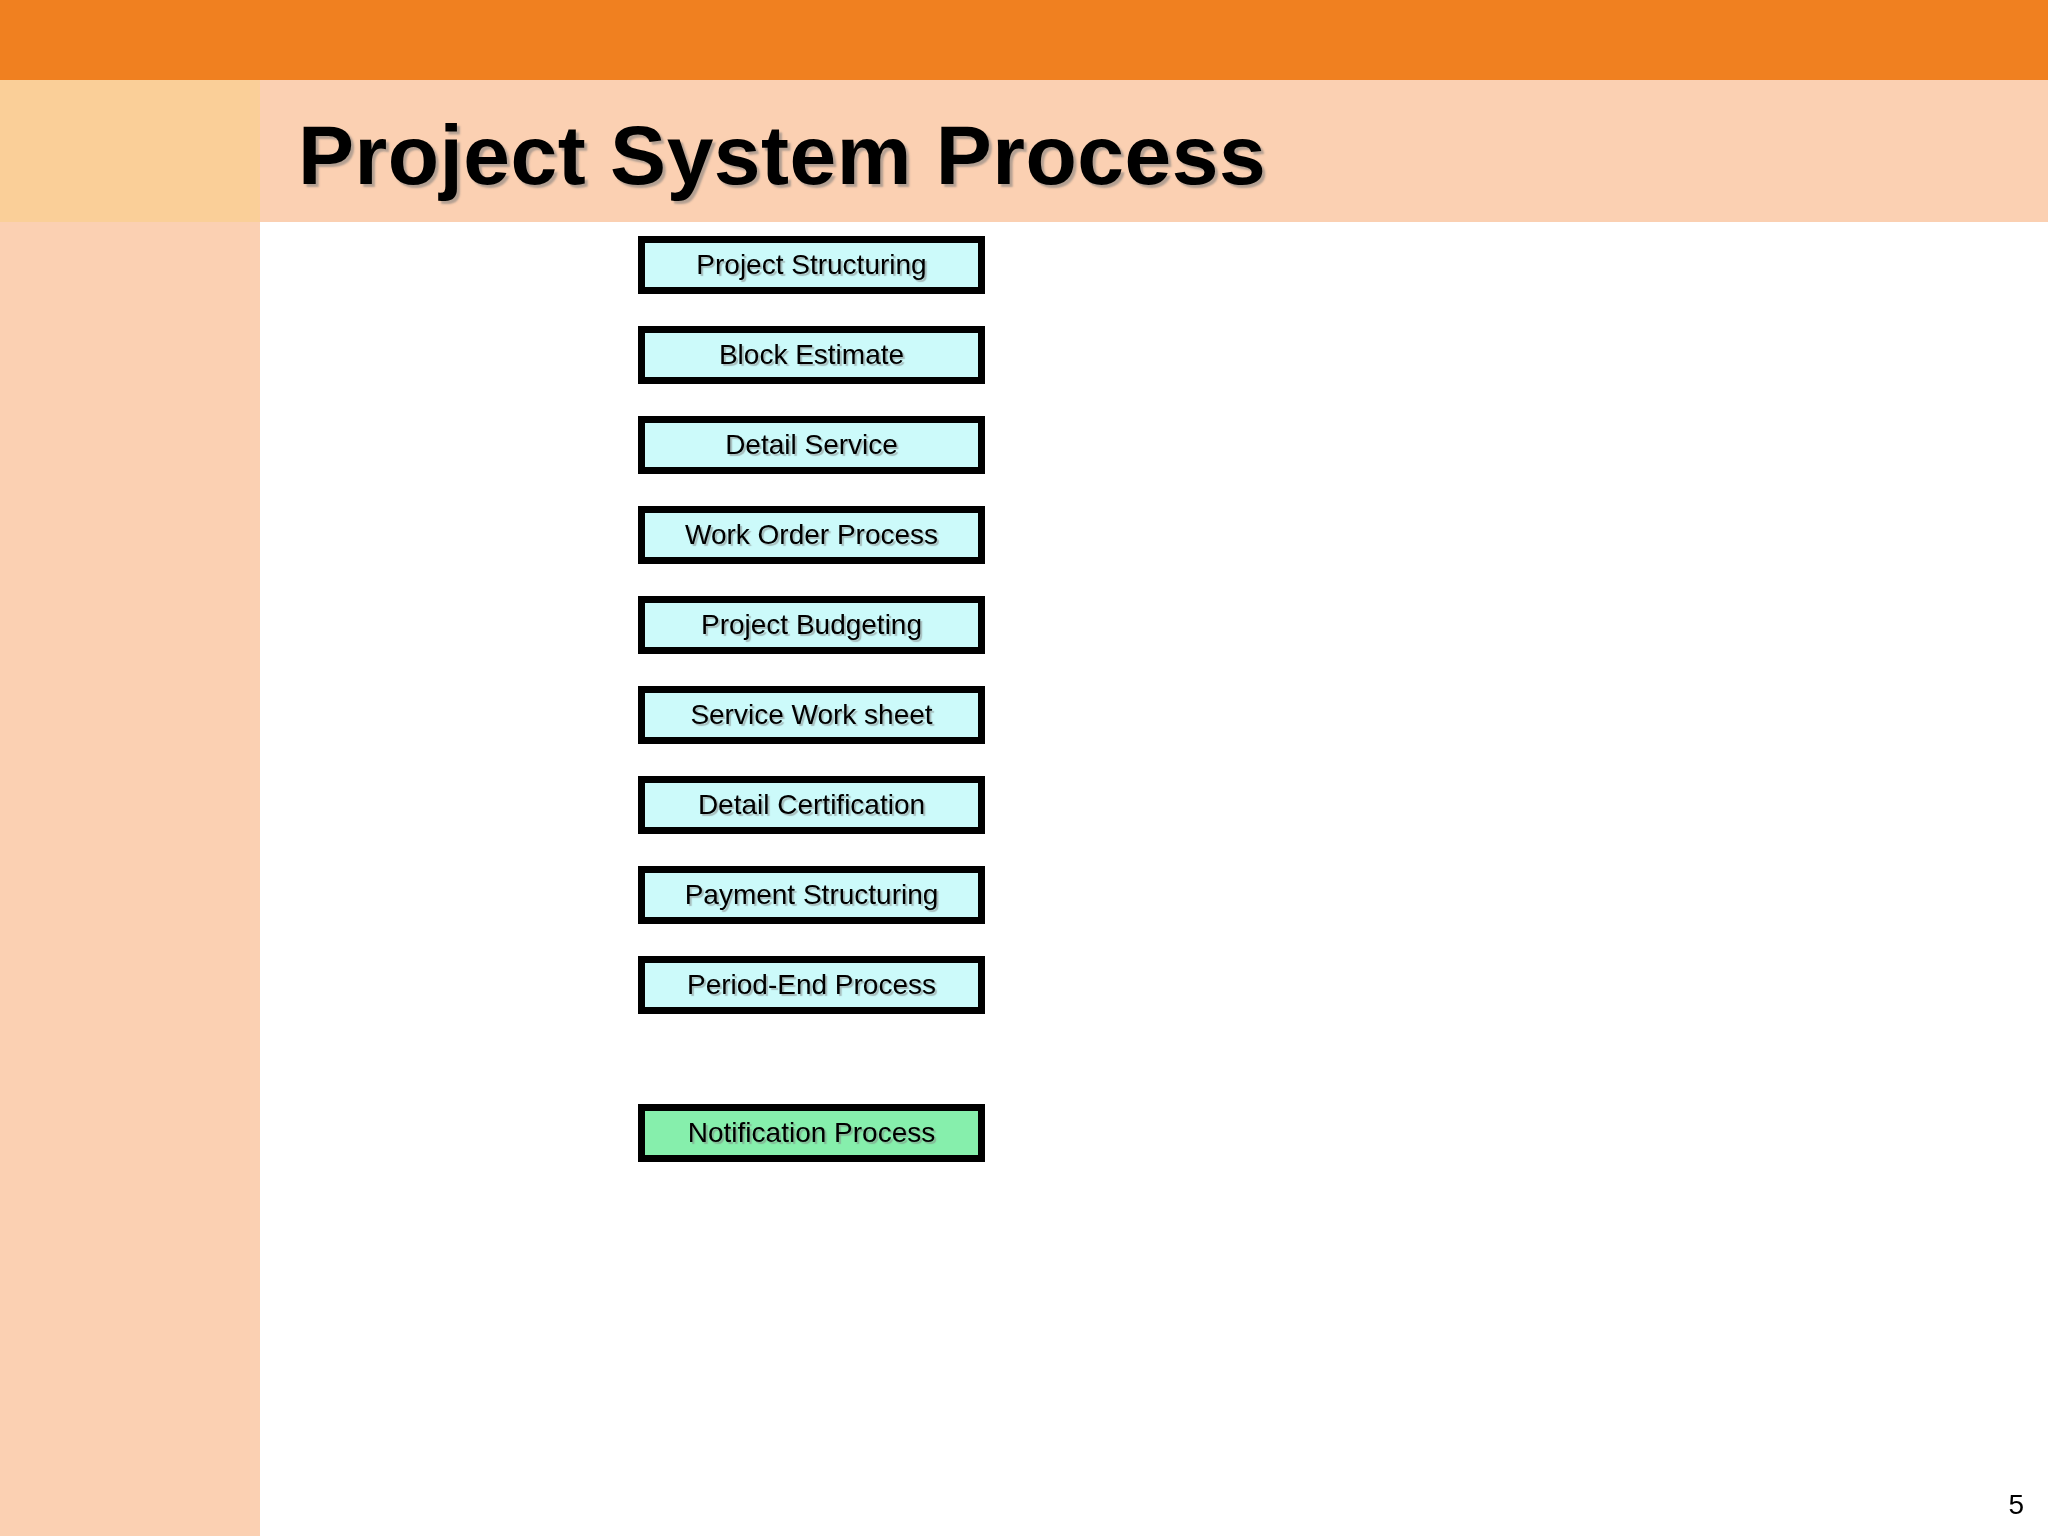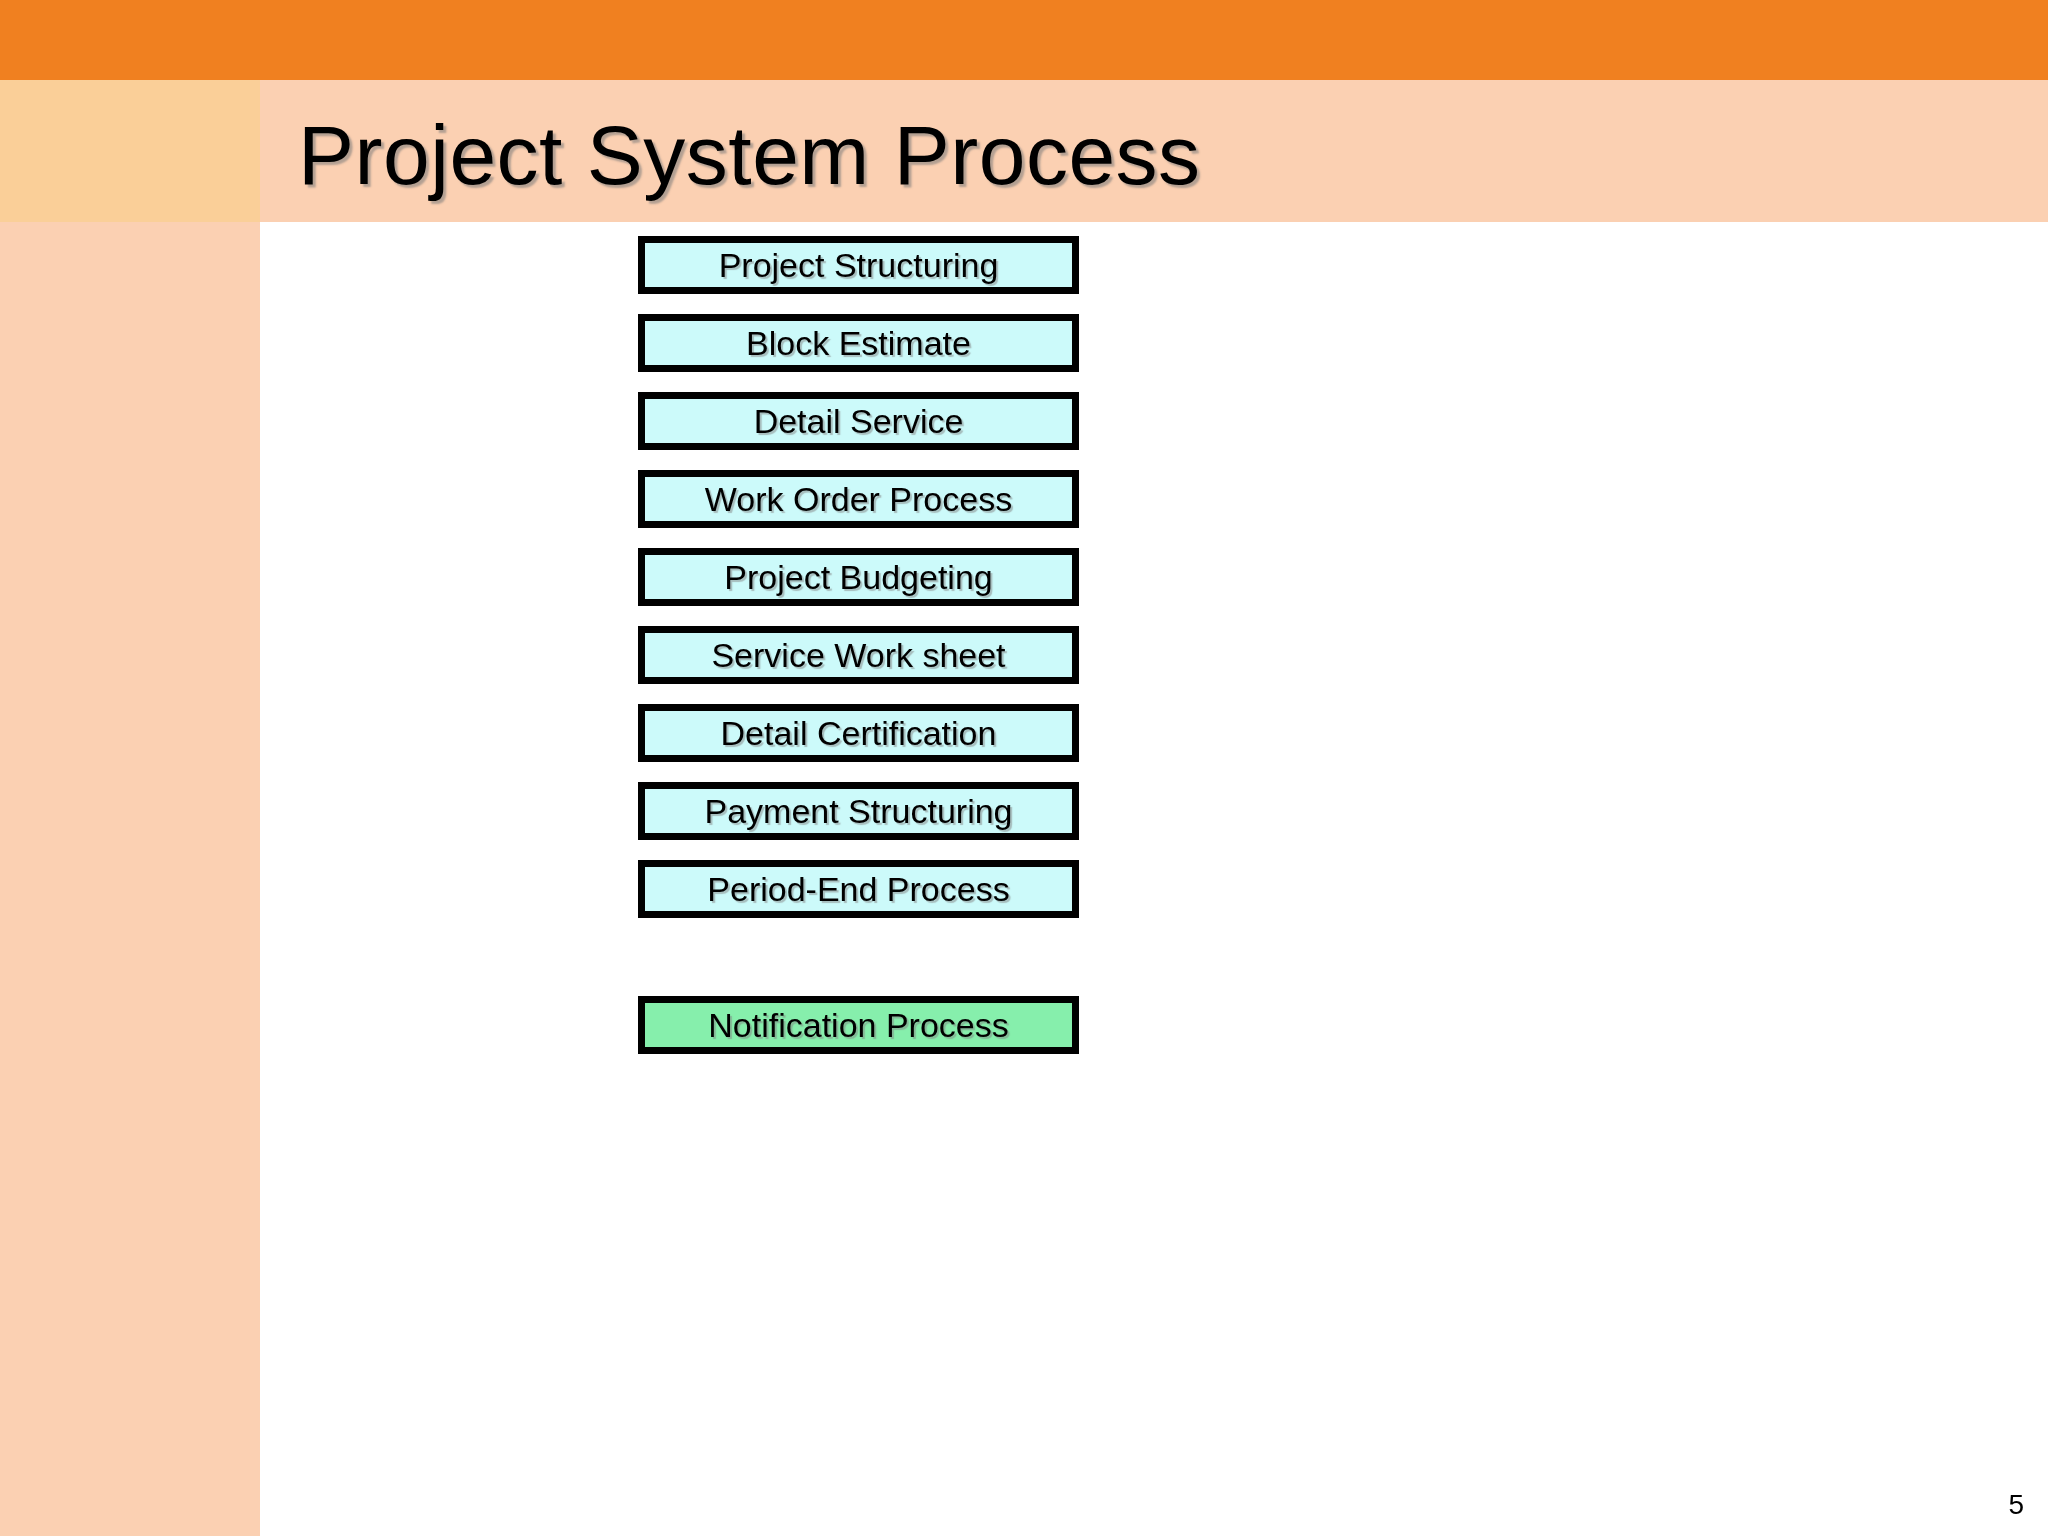--- a/index.html
+++ b/index.html
@@ -54,43 +54,43 @@
 
   
   .slide-title {
     position: absolute;
     left: 298px;
     top: 92px;
     width: 1700px;
     height: 126px;
     line-height: 126px;
     font-size: 84px;
-    font-weight: normal;
+    font-weight: bold;
     color: #000000;
     text-shadow: 3px 3px 2px rgba(120,120,120,0.55);
     white-space: nowrap;
     letter-spacing: 0.5px;
   }
 
   
   .flow {
     position: absolute;
     left: 638px;
     top: 236px;
     width: 437px;
   }
   .flow-box {
     position: relative;
     box-sizing: border-box;
-    width: 441px;
+    width: 347px;
     height: 58px;
     border: 7px solid #000000;
-    margin-bottom: 20px;
+    margin-bottom: 32px;
     text-align: center;
-    font-size: 34px;
+    font-size: 28px;
     line-height: 44px;
     color: #000000;
     text-shadow: 2px 2px 1px rgba(130,130,130,0.5);
     white-space: nowrap;
     overflow: hidden;
   }
   .flow-box.cyan  { background: #CCFAFA; }
   .flow-box.pink  { background: #86efac; }
   .flow-gap { height: 58px; }
 

